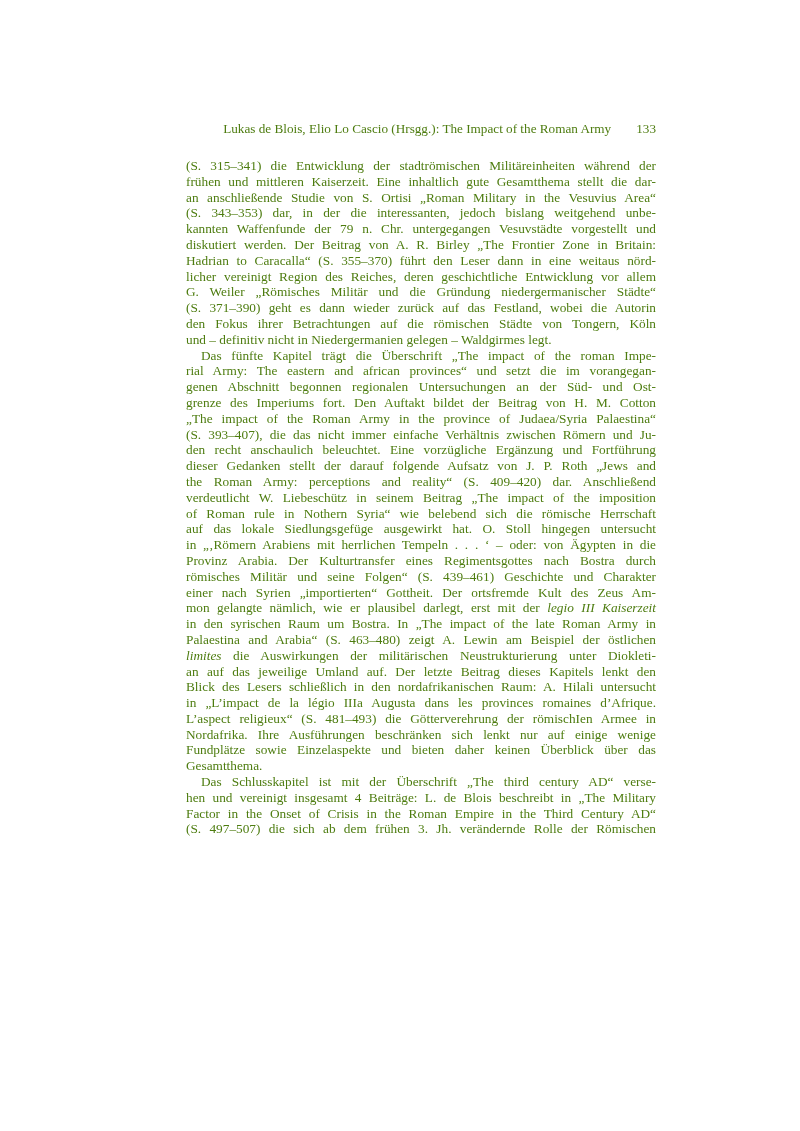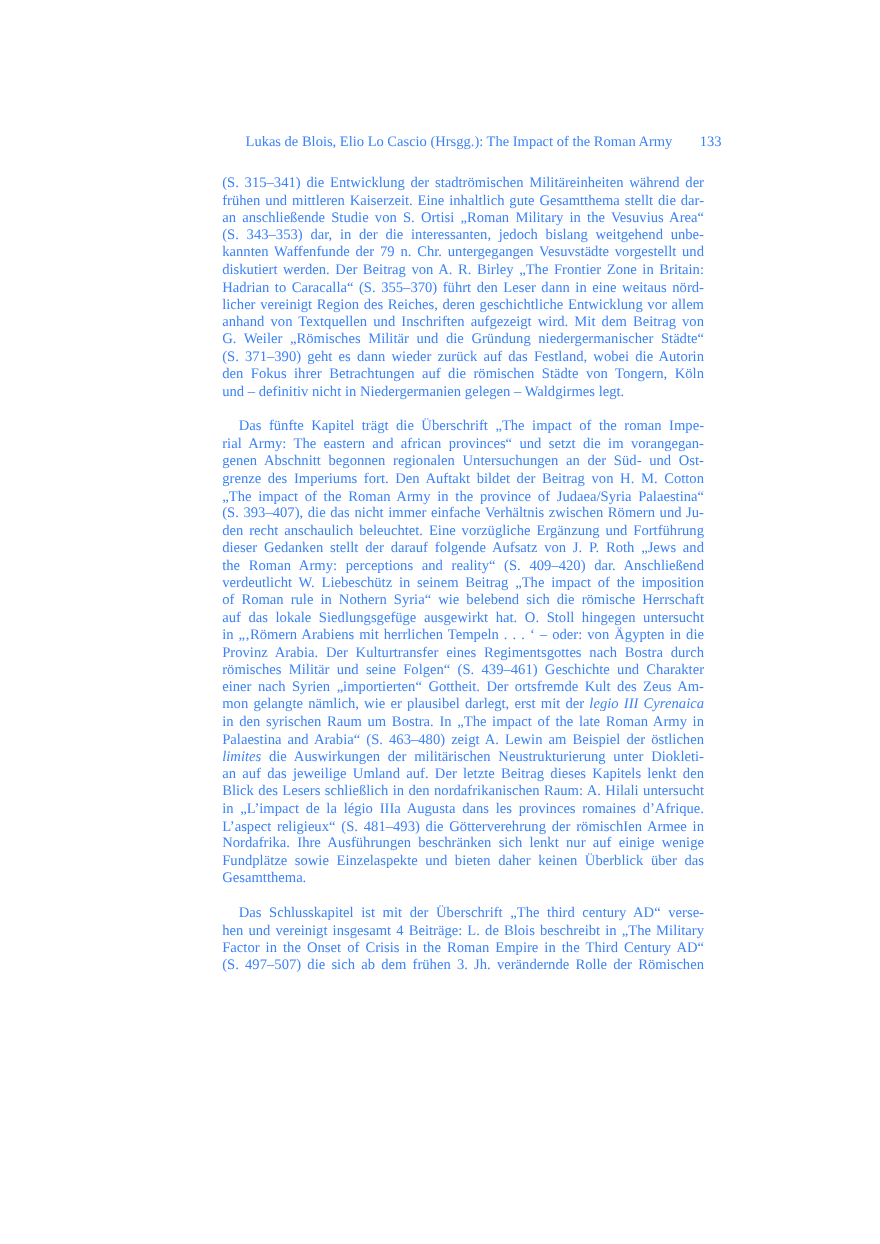--- a/index.html
+++ b/index.html
@@ -6,21 +6,21 @@
     margin: 0;
     padding: 0;
     background: #ffffff;
   }
   .page {
     position: relative;
     width: 800px;
     height: 907px;
     background: #ffffff;
     font-family: "Liberation Serif", serif;
-    color: #3b82f6;
+    color: #4d7c0f;
     overflow: hidden;
   }
   .textblock {
     position: absolute;
     left: 186px;
     top: 121px;
     width: 470px;
   }
   .running-head {
     display: flex;
@@ -31,21 +31,21 @@
     margin-bottom: 21px;
     white-space: nowrap;
   }
   .running-head .pagenum {
     margin-left: 25px;
   }
   .body-text {
     font-size: 13.3px;
   }
   .para {
-    margin: 16px;
+    margin: 0;
     padding: 0;
   }
   .line {
     line-height: 15.8px;
     text-align: justify;
     text-align-last: justify;
     white-space: normal;
   }
   .line.end {
     text-align-last: left;
@@ -69,21 +69,20 @@
     <div class="body-text" id="body-text">
         <div class="para">
           <div class="line"><span>(S. 315–341) die Entwicklung der stadtrömischen Militäreinheiten während der</span></div>
           <div class="line"><span>frühen und mittleren Kaiserzeit. Eine inhaltlich gute Gesamtthema stellt die dar-</span></div>
           <div class="line"><span>an anschließende Studie von S. Ortisi „Roman Military in the Vesuvius Area“</span></div>
           <div class="line"><span>(S. 343–353) dar, in der die interessanten, jedoch bislang weitgehend unbe-</span></div>
           <div class="line"><span>kannten Waffenfunde der 79 n. Chr. untergegangen Vesuvstädte vorgestellt und</span></div>
           <div class="line"><span>diskutiert werden. Der Beitrag von A. R. Birley „The Frontier Zone in Britain:</span></div>
           <div class="line"><span>Hadrian to Caracalla“ (S. 355–370) führt den Leser dann in eine weitaus nörd-</span></div>
           <div class="line"><span>licher vereinigt Region des Reiches, deren geschichtliche Entwicklung vor allem</span></div>
-          <div class="line"><span>anhand von Textquellen und Inschriften aufgezeigt wird. Mit dem Beitrag von</span></div>
           <div class="line"><span>G. Weiler „Römisches Militär und die Gründung niedergermanischer Städte“</span></div>
           <div class="line"><span>(S. 371–390) geht es dann wieder zurück auf das Festland, wobei die Autorin</span></div>
           <div class="line"><span>den Fokus ihrer Betrachtungen auf die römischen Städte von Tongern, Köln</span></div>
           <div class="line end"><span>und – definitiv nicht in Niedergermanien gelegen – Waldgirmes legt.</span></div>
         </div>
         <div class="para indent">
           <div class="line"><span>Das fünfte Kapitel trägt die Überschrift „The impact of the roman Impe-</span></div>
           <div class="line"><span>rial Army: The eastern and african provinces“ und setzt die im vorangegan-</span></div>
           <div class="line"><span>genen Abschnitt begonnen regionalen Untersuchungen an der Süd- und Ost-</span></div>
           <div class="line"><span>grenze des Imperiums fort. Den Auftakt bildet der Beitrag von H. M. Cotton</span></div>
@@ -92,21 +91,21 @@
           <div class="line"><span>den recht anschaulich beleuchtet. Eine vorzügliche Ergänzung und Fortführung</span></div>
           <div class="line"><span>dieser Gedanken stellt der darauf folgende Aufsatz von J. P. Roth „Jews and</span></div>
           <div class="line"><span>the Roman Army: perceptions and reality“ (S. 409–420) dar. Anschließend</span></div>
           <div class="line"><span>verdeutlicht W. Liebeschütz in seinem Beitrag „The impact of the imposition</span></div>
           <div class="line"><span>of Roman rule in Nothern Syria“ wie belebend sich die römische Herrschaft</span></div>
           <div class="line"><span>auf das lokale Siedlungsgefüge ausgewirkt hat. O. Stoll hingegen untersucht</span></div>
           <div class="line"><span>in „‚Römern Arabiens mit herrlichen Tempeln . . . ‘ – oder: von Ägypten in die</span></div>
           <div class="line"><span>Provinz Arabia. Der Kulturtransfer eines Regimentsgottes nach Bostra durch</span></div>
           <div class="line"><span>römisches Militär und seine Folgen“ (S. 439–461) Geschichte und Charakter</span></div>
           <div class="line"><span>einer nach Syrien „importierten“ Gottheit. Der ortsfremde Kult des Zeus Am-</span></div>
-          <div class="line"><span>mon gelangte nämlich, wie er plausibel darlegt, erst mit der </span><span class="it">legio III Cyrenaica</span></div>
+          <div class="line"><span>mon gelangte nämlich, wie er plausibel darlegt, erst mit der </span><span class="it">legio III Kaiserzeit</span></div>
           <div class="line"><span>in den syrischen Raum um Bostra. In „The impact of the late Roman Army in</span></div>
           <div class="line"><span>Palaestina and Arabia“ (S. 463–480) zeigt A. Lewin am Beispiel der östlichen</span></div>
           <div class="line"><span class="it">limites</span><span> die Auswirkungen der militärischen Neustrukturierung unter Diokleti-</span></div>
           <div class="line"><span>an auf das jeweilige Umland auf. Der letzte Beitrag dieses Kapitels lenkt den</span></div>
           <div class="line"><span>Blick des Lesers schließlich in den nordafrikanischen Raum: A. Hilali untersucht</span></div>
           <div class="line"><span>in „L’impact de la légio IIIa Augusta dans les provinces romaines d’Afrique.</span></div>
           <div class="line"><span>L’aspect religieux“ (S. 481–493) die Götterverehrung der römischIen Armee in</span></div>
           <div class="line"><span>Nordafrika. Ihre Ausführungen beschränken sich lenkt nur auf einige wenige</span></div>
           <div class="line"><span>Fundplätze sowie Einzelaspekte und bieten daher keinen Überblick über das</span></div>
           <div class="line end"><span>Gesamtthema.</span></div>

